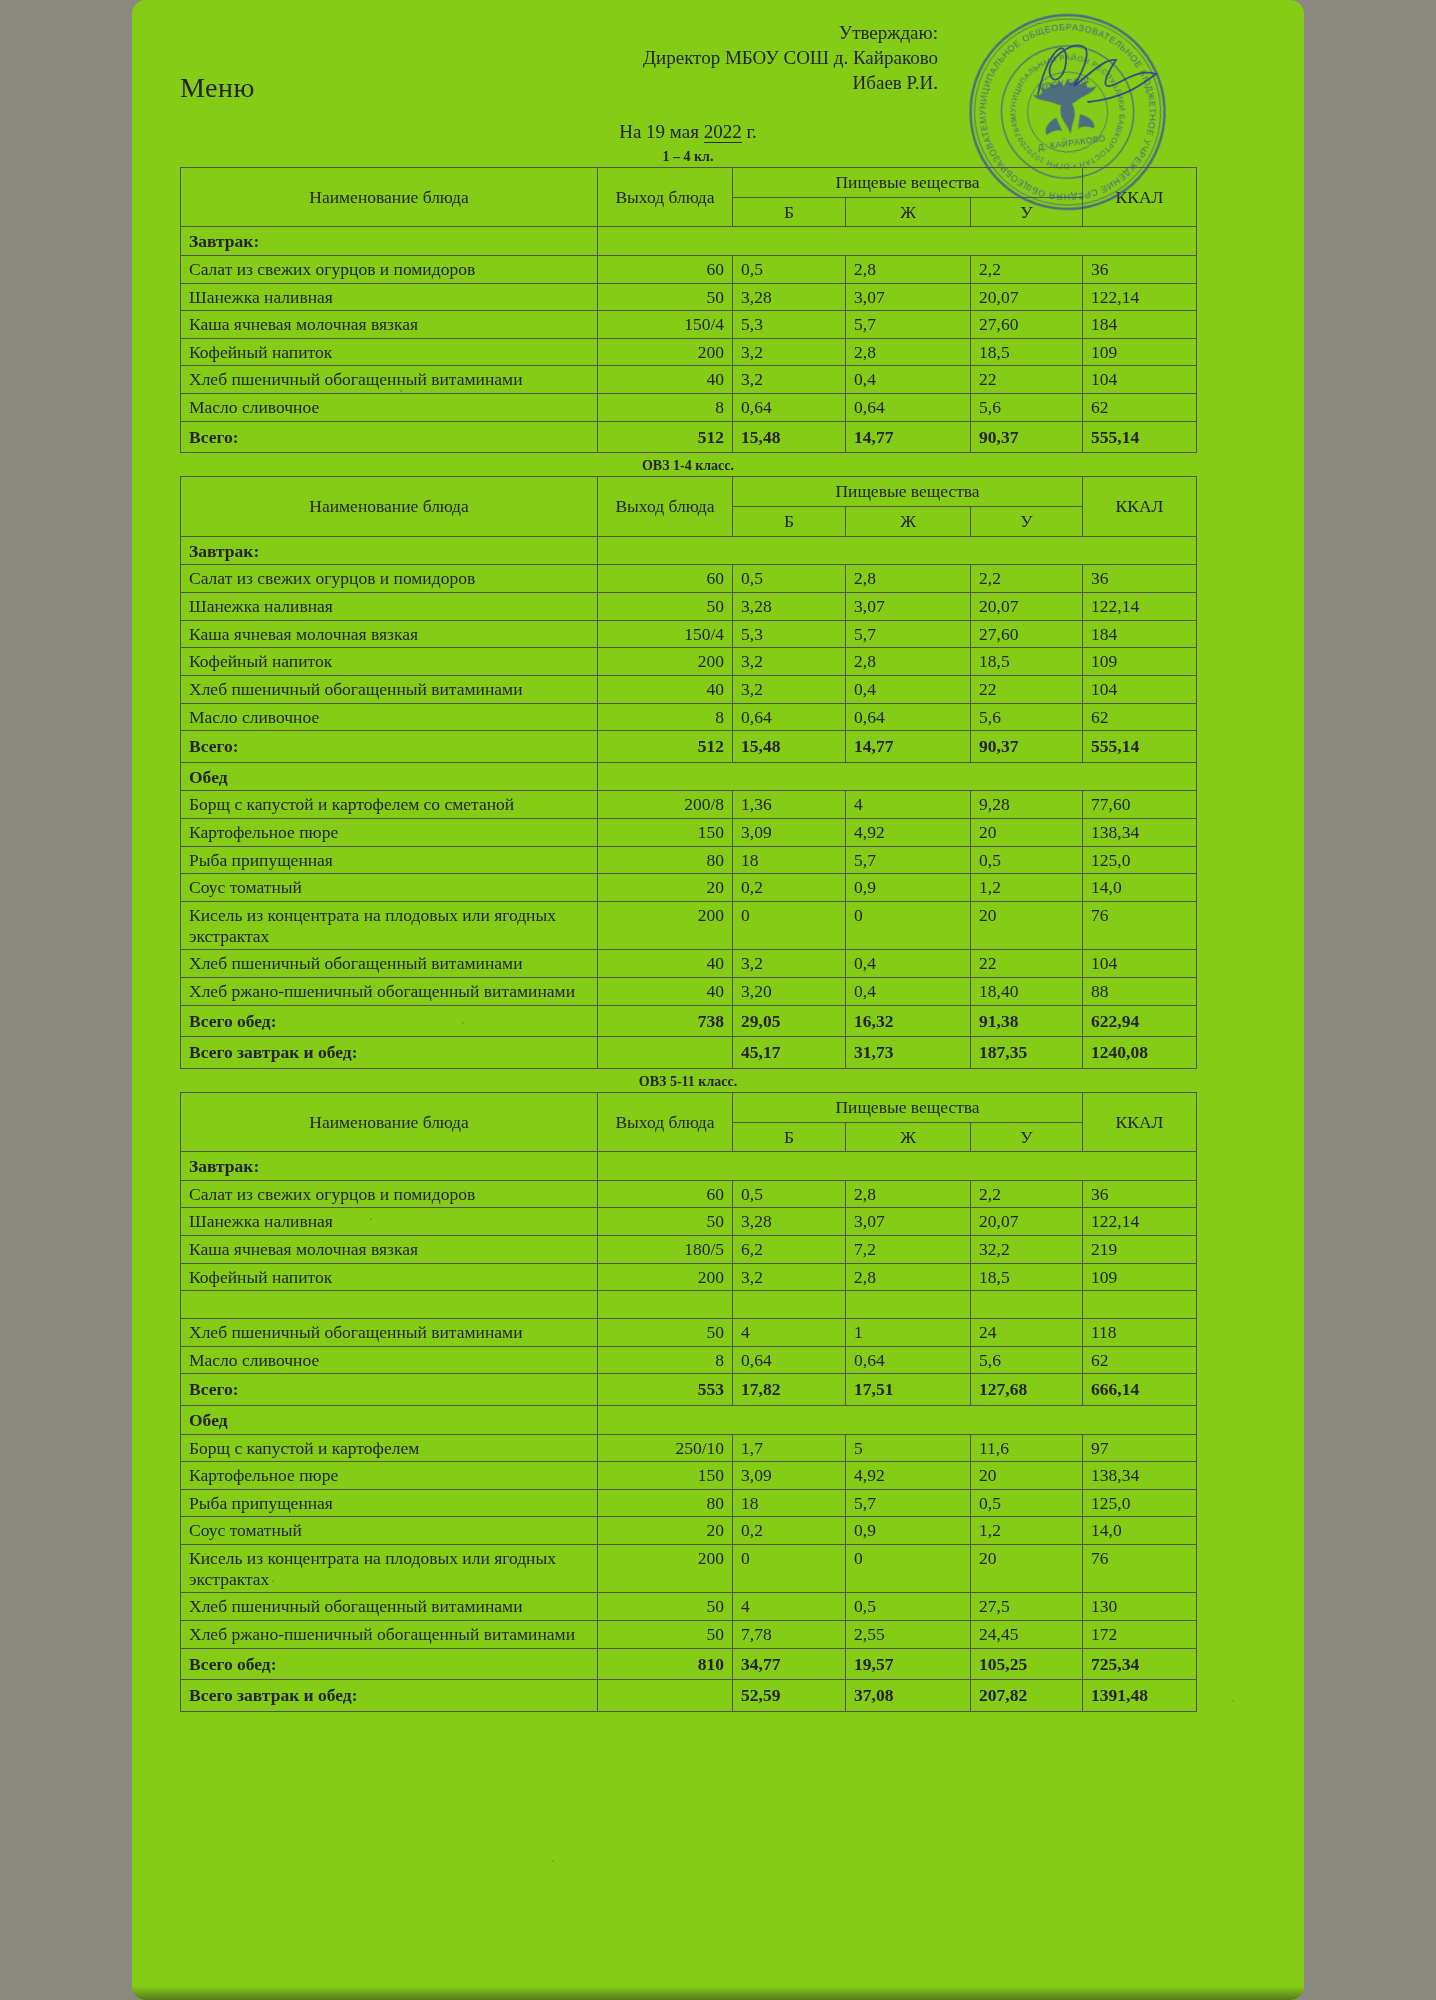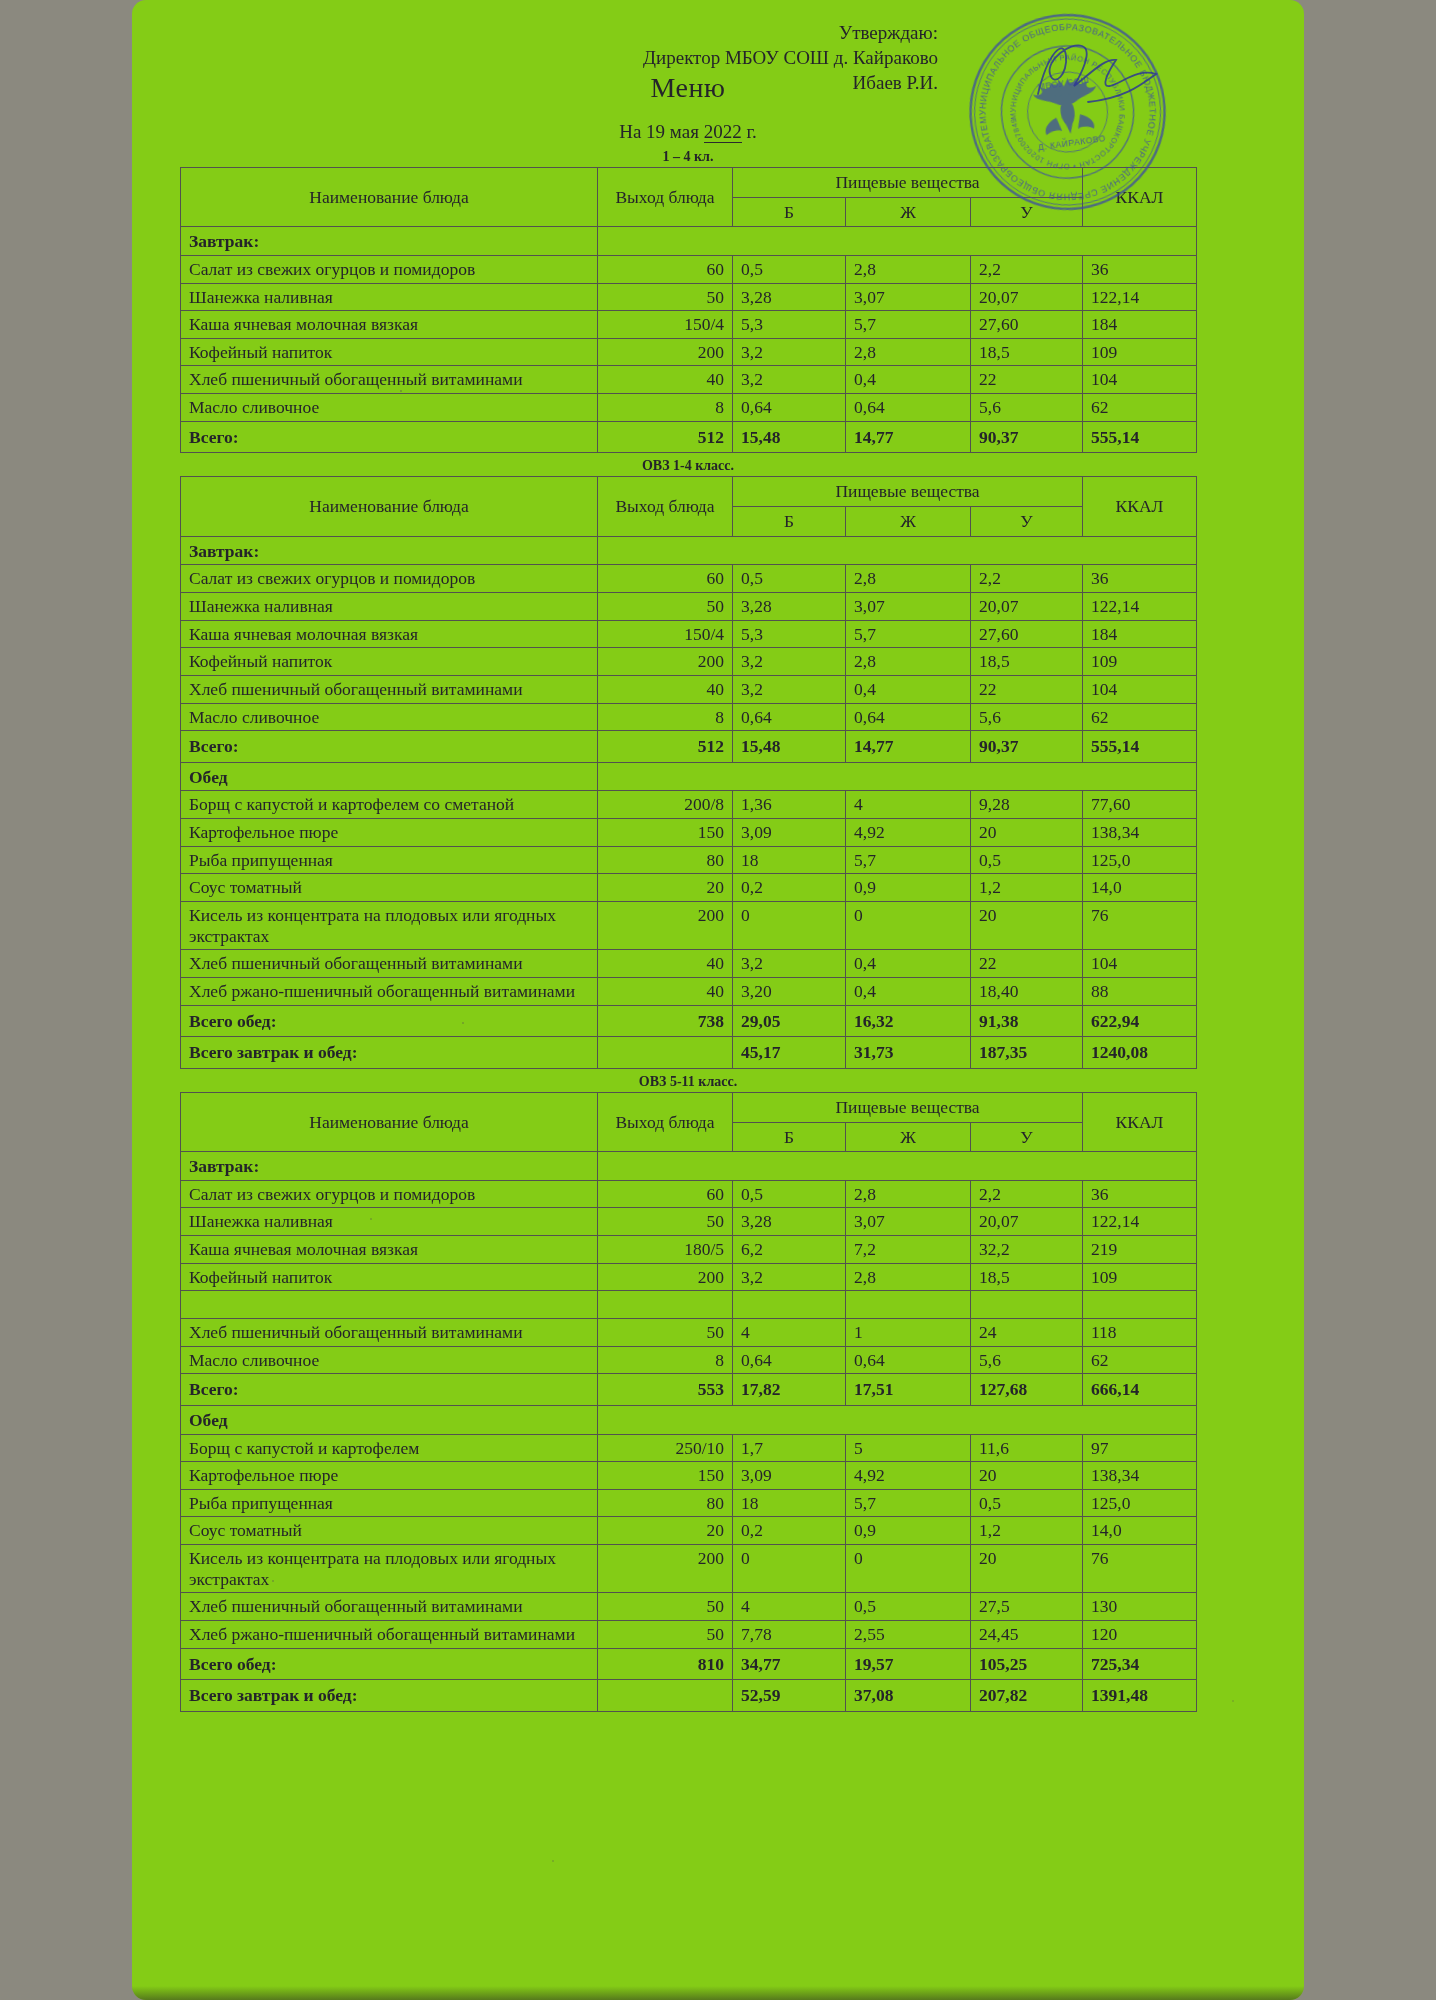--- a/index.html
+++ b/index.html
@@ -34,21 +34,21 @@
     letter-spacing:.6px;
   }
   .signature {
     position:absolute; top:30px; left:898px;
     pointer-events:none;
   }
   
   .content { padding-top:72px; }
   .doc-title {
     width:1016px; margin:0 0 14px 48px;
-    text-align:center; font-size:28px; letter-spacing:.5px;
+    font-size:28px; letter-spacing:.5px;
   }
   .doc-date {
     width:1016px; margin:17px 0 6px 48px;
     text-align:center; font-size:19px;
   }
   .doc-date .u { border-bottom:1.2px solid #2a2a2e; }
   .tbl-caption {
     width:1016px; margin:5px 0 2px 48px;
     text-align:center; font-weight:bold; font-size:14px;
   }
@@ -537,21 +537,21 @@
             <td class="c3">0,5</td>
             <td class="c4">27,5</td>
             <td class="c5">130</td>
           </tr>
           <tr class="r-item">
             <td class="c0">Хлеб ржано-пшеничный обогащенный витаминами</td>
             <td class="c1">50</td>
             <td class="c2">7,78</td>
             <td class="c3">2,55</td>
             <td class="c4">24,45</td>
-            <td class="c5">120</td>
+            <td class="c5">172</td>
           </tr>
           <tr class="r-total">
             <td class="c0">Всего обед:</td>
             <td class="c1">810</td>
             <td class="c2">34,77</td>
             <td class="c3">19,57</td>
             <td class="c4">105,25</td>
             <td class="c5">725,34</td>
           </tr>
           <tr class="r-total">

